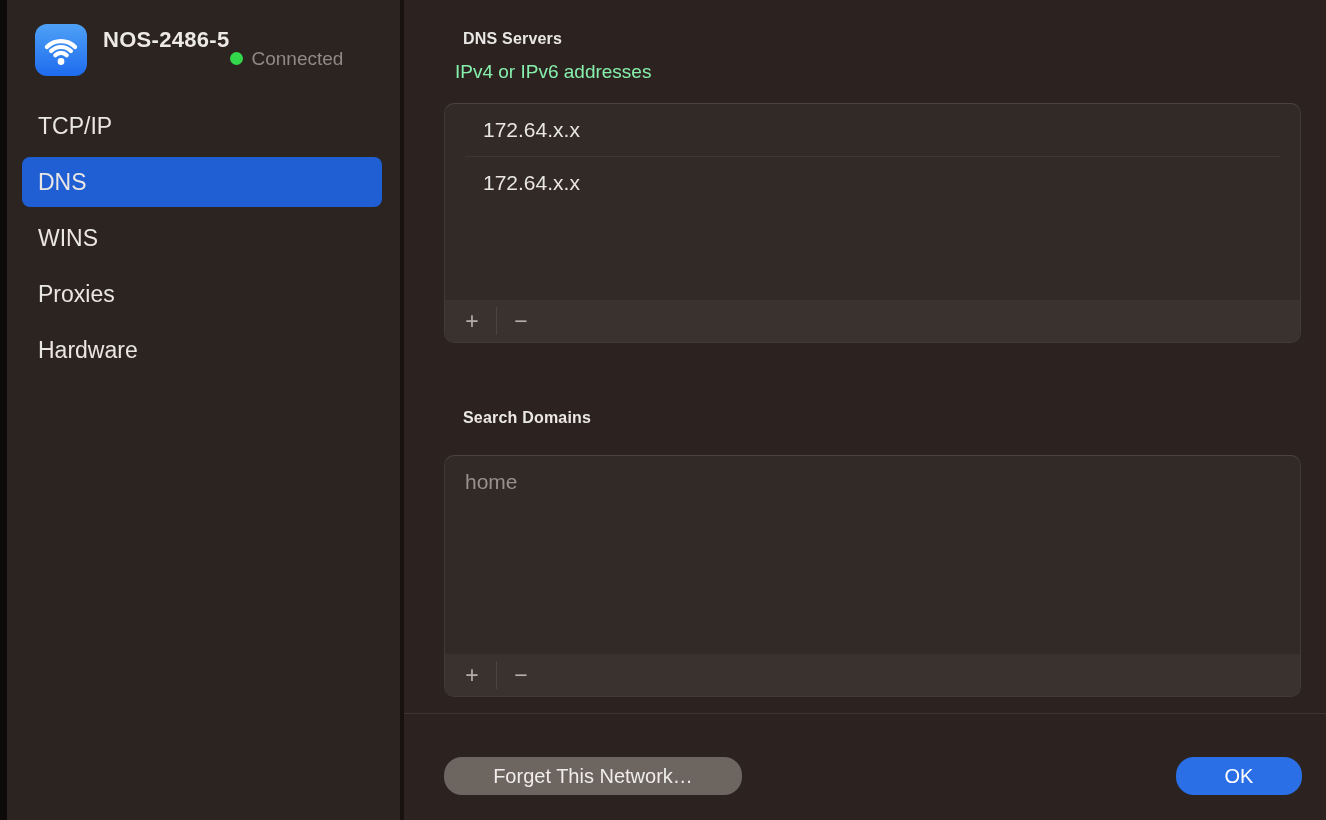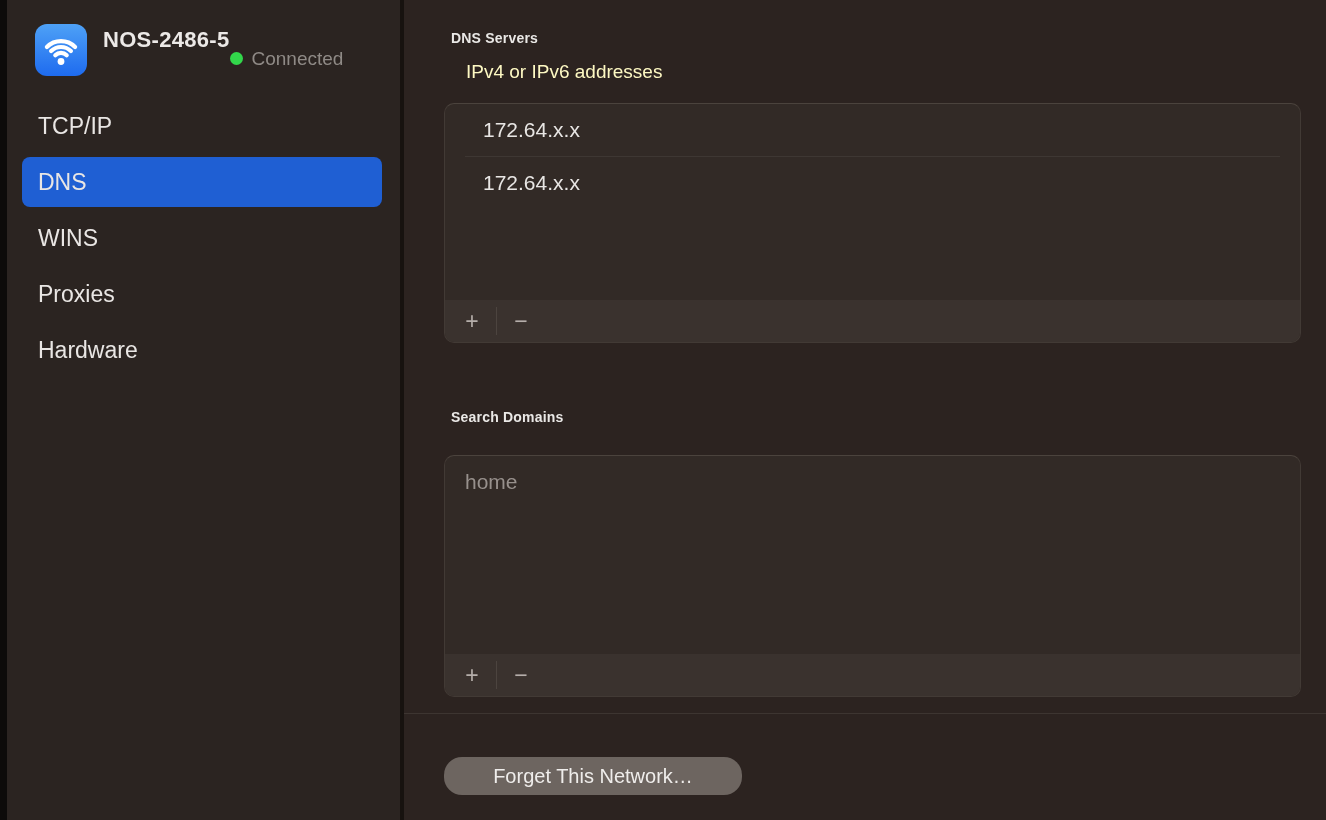--- a/index.html
+++ b/index.html
@@ -32,22 +32,22 @@
     display:flex; align-items:center; padding-left:16px;
     font-size:23px; color:#e9e6e4; cursor:default;
   }
   .nav-item.selected { background:#1f5fd3; }
 
   .v-divider { position:absolute; left:400px; top:0; width:4px; height:820px; background:#17120f; }
 
   
   .main { position:absolute; left:404px; top:0; width:922px; height:820px; }
 
-  .section-title { position:absolute; left:47px; font-size:14px; font-weight:700; color:#eae8e6; letter-spacing:.2px; }
-  .section-sub   { position:absolute; left:62px; font-size:19px; color:#fef9c3; }
+  .section-title { position:absolute; left:59px; font-size:16px; font-weight:700; color:#eae8e6; letter-spacing:.2px; }
+  .section-sub   { position:absolute; left:51px; font-size:19px; color:#86efac; }
   #dns-title { top:30px; }
   #dns-sub   { top:61px; }
   #domains-title { top:409px; }
 
   .listbox {
     position:absolute; left:40px; width:857px;
     background:#322a26;
     border:1px solid #423a35; border-top-color:#4b433d;
     border-radius:10px; overflow:hidden;
   }
@@ -161,13 +161,14 @@
       <span class="ctl-sep"></span>
       <button class="ctl-btn">
         <span>−</span>
       </button>
     </div>
   </div>
 
   <div class="h-divider"></div>
 
   <button class="btn" id="forget-btn">Forget This Network…</button>
+  <button class="btn" id="ok-btn">OK</button>
 </main>
 
 </body></html>

